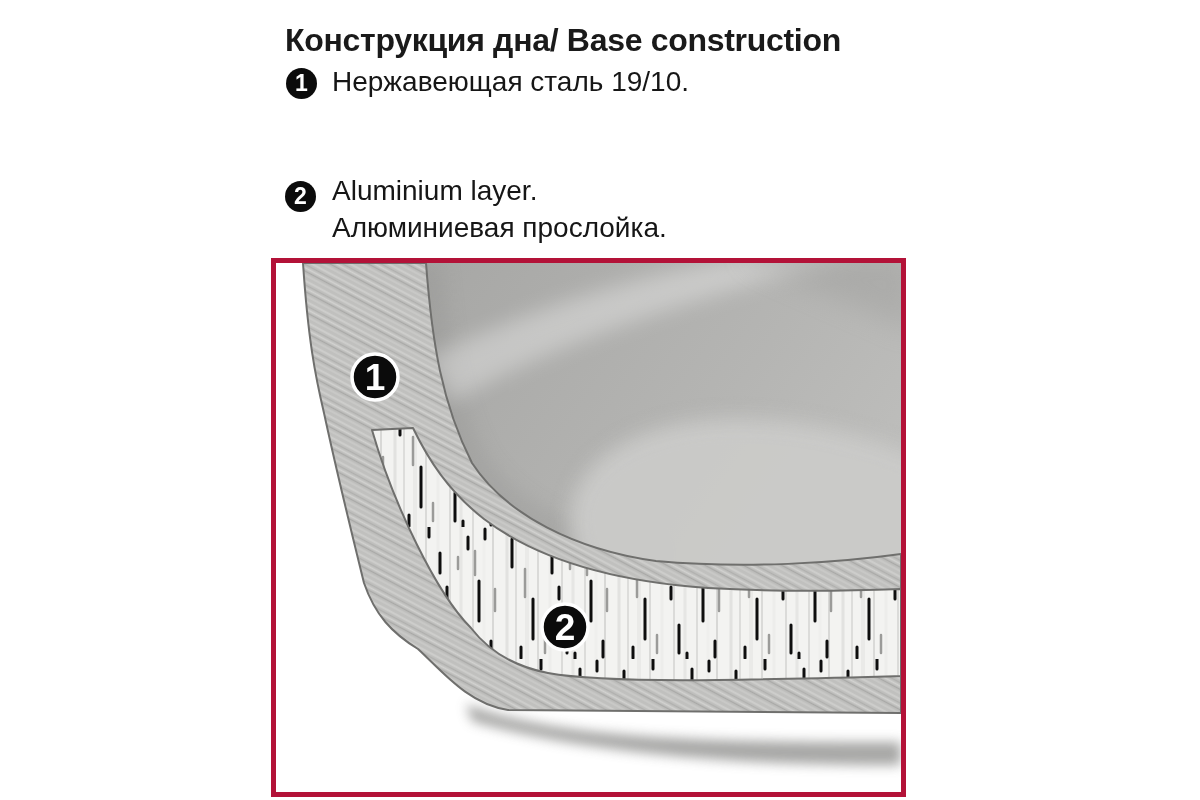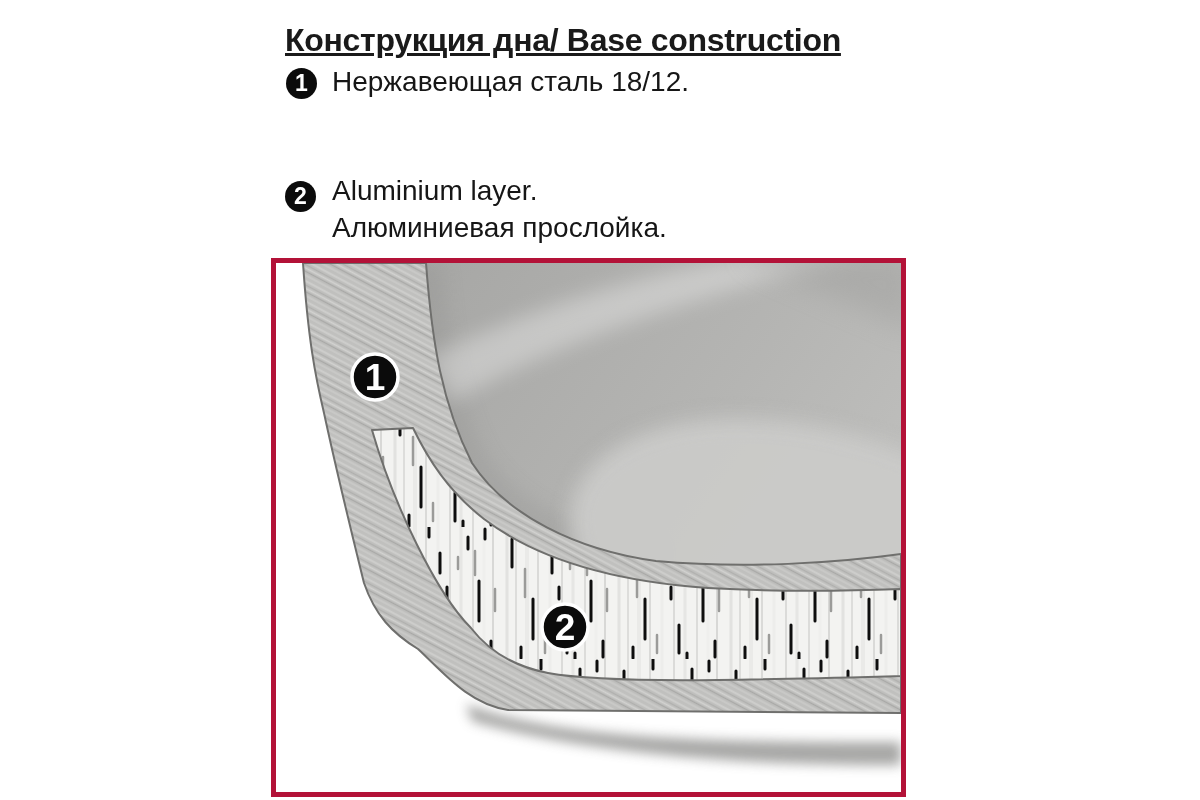--- a/index.html
+++ b/index.html
@@ -5,21 +5,21 @@
   html,body{margin:0;padding:0;}
   body{
     width:1200px;height:800px;position:relative;overflow:hidden;
     background:#ffffff;
     font-family:"Liberation Sans","DejaVu Sans",sans-serif;
     -webkit-font-smoothing:antialiased;
   }
   .page-title{
     position:absolute;left:285px;top:1px;
     font-size:32px;font-weight:700;color:#1a1a1a;
-    letter-spacing:-0.3px;white-space:nowrap;text-decoration:underline;
+    letter-spacing:-0.3px;white-space:nowrap;
   }
   .legend-item-text{
     position:absolute;left:332px;
     font-size:28px;line-height:37px;color:#161616;white-space:nowrap;
   }
   .legend-bullet{
     position:absolute;width:31px;height:31px;border-radius:50%;
     background:#0b0b0b;color:#ffffff;
     font-size:23px;font-weight:700;line-height:31px;text-align:center;
   }
@@ -38,21 +38,21 @@
 </style>
 </head>
 <body>
 
 <h1 class="page-title">Конструкция дна/ Base construction</h1>
 
 <div>
 
   <div class="legend-bullet" style="left:286px;top:68px;">1</div>
   <div class="legend-item-text" style="top:63px;">
-    <div>Нержавеющая сталь 18/12.</div>
+    <div>Нержавеющая сталь 19/10.</div>
   </div>
 
   <div class="legend-bullet" style="left:285px;top:181px;">2</div>
   <div class="legend-item-text" style="top:172px;">
     <div>Aluminium layer.</div>
     <div>Алюминиевая прослойка.</div>
   </div>
 </div>
 
 <div class="diagram-frame">

